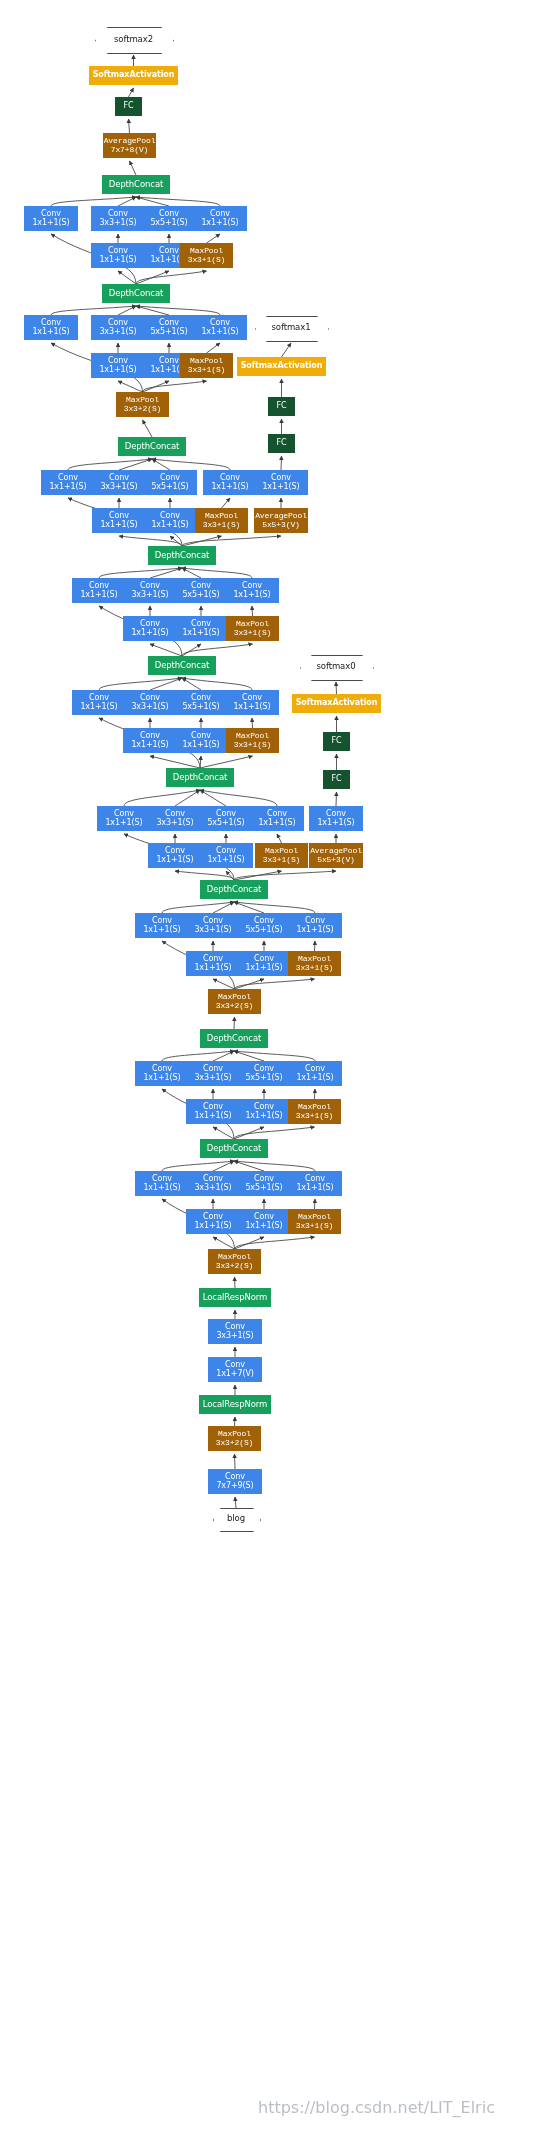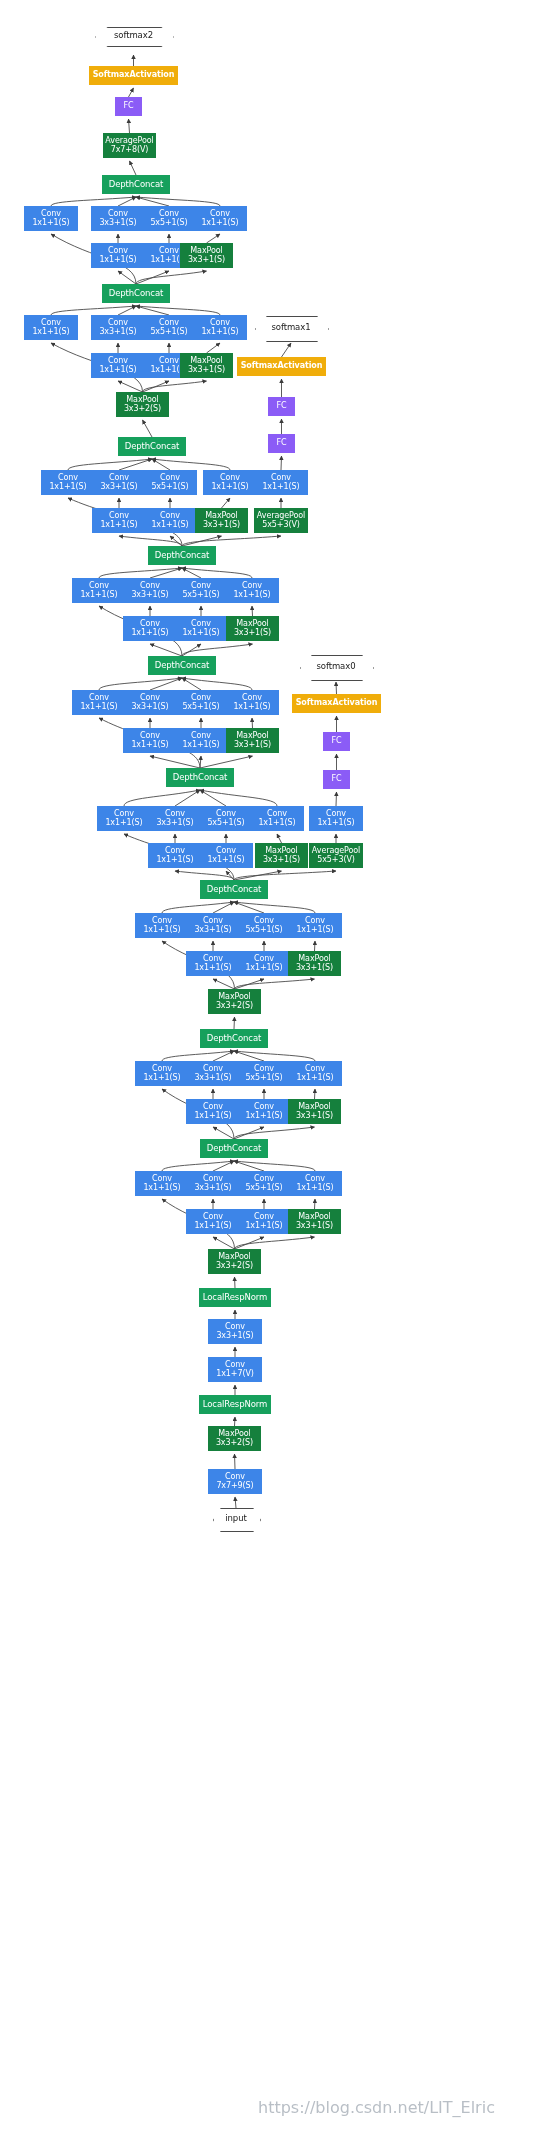--- a/index.html
+++ b/index.html
@@ -29,24 +29,24 @@
     justify-content:center;
     text-align:center;
     color:#ffffff;
     line-height:1.08;
     letter-spacing:-0.1px;
     white-space:nowrap;
   }
   .node .l1{display:block;}
   .node .l2{display:block;}
   .conv   {background:#3d85e8;}
-  .pool   {background:#15803d;}
+  .pool   {background:#a16207;font-family:Liberation Mono, monospace;}
   .concat {background:#16a05c;}
   .soft   {background:#f0ad0a;font-weight:bold;}
-  .fc     {background:#8b5cf6;}
+  .fc     {background:#14532d;}
   .term{
     background:transparent;
     color:#1a1a1a;
     border:none;
   }
   .term .octa{
     position:absolute;
     left:0;top:0;
     width:100%;height:100%;
     background:#ffffff;
@@ -194,21 +194,21 @@
         <path d="M 235 1288 L 234.5 1277" fill="none" stroke="#4a4a4a" stroke-width="0.9" marker-end="url(#arrow)"></path>
         <path d="M 235 1319 L 235 1310" fill="none" stroke="#4a4a4a" stroke-width="0.9" marker-end="url(#arrow)"></path>
         <path d="M 235 1357 L 235 1347" fill="none" stroke="#4a4a4a" stroke-width="0.9" marker-end="url(#arrow)"></path>
         <path d="M 235 1395 L 235 1385" fill="none" stroke="#4a4a4a" stroke-width="0.9" marker-end="url(#arrow)"></path>
         <path d="M 234.5 1426 L 235 1417" fill="none" stroke="#4a4a4a" stroke-width="0.9" marker-end="url(#arrow)"></path>
         <path d="M 235 1469 L 234.5 1454" fill="none" stroke="#4a4a4a" stroke-width="0.9" marker-end="url(#arrow)"></path>
         <path d="M 236 1508 L 235 1497" fill="none" stroke="#4a4a4a" stroke-width="0.9" marker-end="url(#arrow)"></path>
       </g>
   </svg>
   <div id="node-layer">
-      <div class="node term" style="left: 95px; top: 27px; width: 77px; height: 18px; font-size: 8.5px;">
+      <div class="node term" style="left: 95px; top: 27px; width: 77px; height: 25px; font-size: 8.5px;">
         <div class="octa"></div>
         <span class="tlabel">softmax2</span>
       </div>
       <div class="node soft" style="left: 89px; top: 66px; width: 89px; height: 19px; font-size: 8px;">
         <span class="l1">SoftmaxActivation</span>
       </div>
       <div class="node fc" style="left: 115px; top: 97px; width: 27px; height: 19px; font-size: 8px;">
         <span class="l1">FC</span>
       </div>
       <div class="node pool" style="left: 103px; top: 133px; width: 53px; height: 25px; font-size: 8px;">
@@ -565,18 +565,18 @@
       <div class="node pool" style="left: 208px; top: 1426px; width: 53px; height: 25px; font-size: 8px;">
         <span class="l1">MaxPool</span>
         <span class="l2">3x3+2(S)</span>
       </div>
       <div class="node conv" style="left: 208px; top: 1469px; width: 54px; height: 25px; font-size: 8px;">
         <span class="l1">Conv</span>
         <span class="l2">7x7+9(S)</span>
       </div>
       <div class="node term" style="left: 213px; top: 1508px; width: 46px; height: 22px; font-size: 8.5px;">
         <div class="octa"></div>
-        <span class="tlabel">input</span>
+        <span class="tlabel">blog</span>
       </div>
     </div>
 
   <div class="watermark" style="left:258px; top:2098px; font-size:16px;">https://blog.csdn.net/LIT_Elric</div>
 </div>
 
 </body></html>

